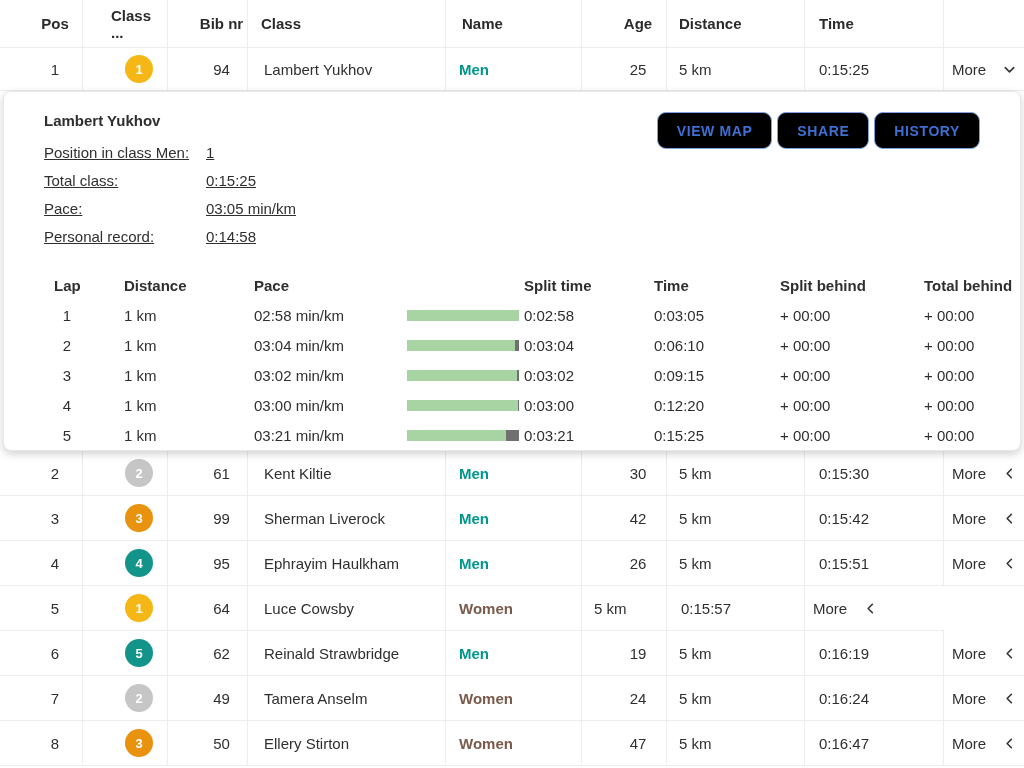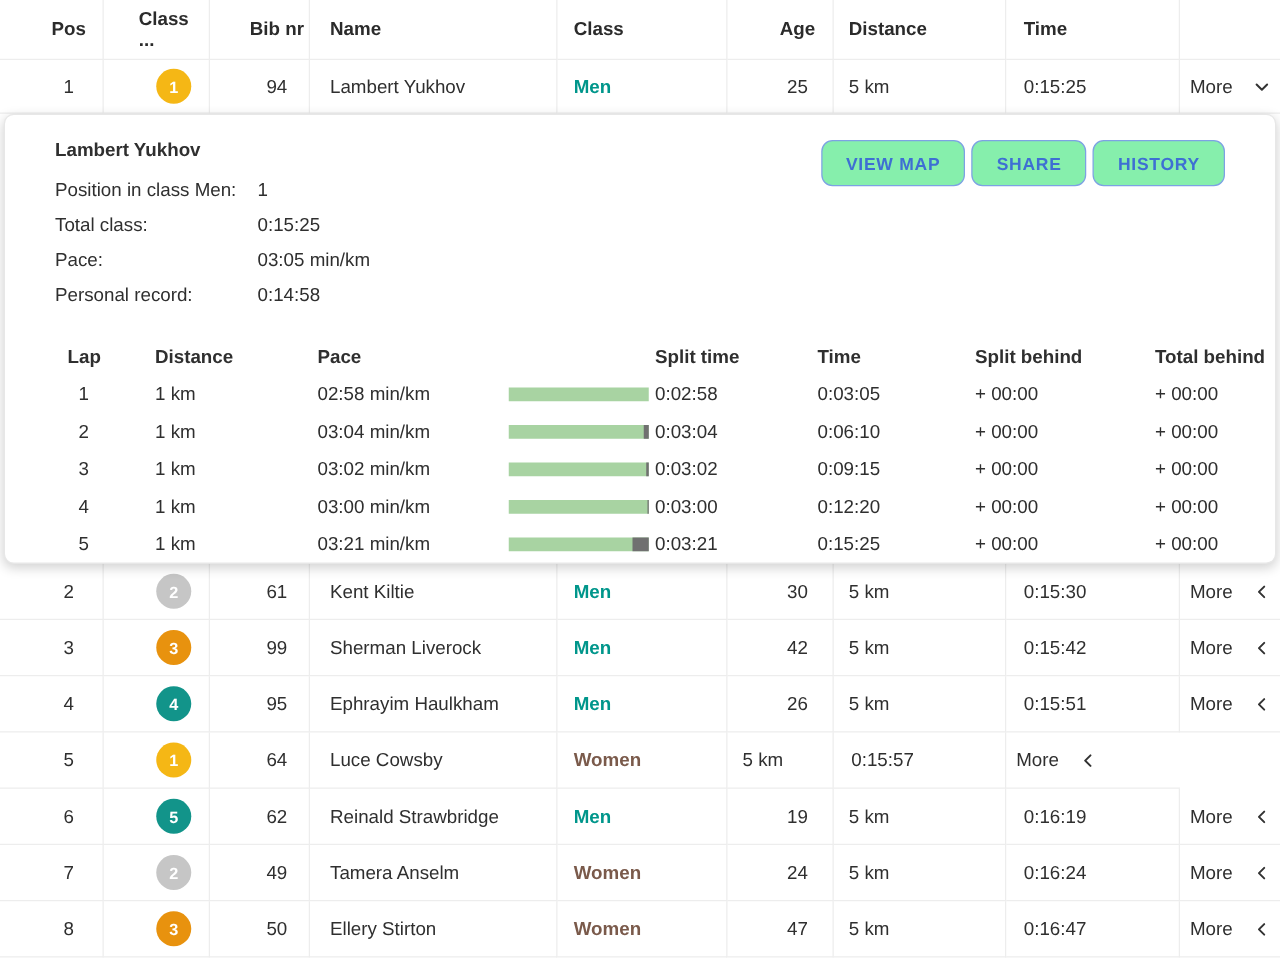--- a/index.html
+++ b/index.html
@@ -22,24 +22,24 @@
   .c-more { padding-left:8px; gap:16px; cursor:pointer;text-align:center; }
   .badge { width:28px; height:28px; border-radius:50%; display:flex; align-items:center;
     justify-content:center; color:#fff; font-size:13px; font-weight:bold; }
 
   
   .panel { position:relative; z-index:2; margin:0 3px; background:#fff;
     border:1px solid #e7e7e7; border-radius:8px; height:360px;
     box-shadow:0 3px 9px rgba(0,0,0,0.18); padding:20px 12px 0 40px; }
   .panel-top { display:flex; justify-content:space-between; align-items:flex-start; }
   .athlete-name { font-size:15px; font-weight:bold; margin-bottom:9px; }
-  .detail-grid { display:grid; grid-template-columns:162px auto; font-size:15px; }
+  .detail-grid { display:grid; grid-template-columns:162px auto; font-size:15px;text-decoration:underline; }
   .detail-grid > div { height:28px; display:flex; align-items:center; }
   .btn-row { display:flex; gap:5px; padding-right:28px; }
-  .btn { background:#86efac; border:1.5px solid #7da2e3; color:#3e6fd3; font-weight:bold;
+  .btn { background:#000000; border:1.5px solid #7da2e3; color:#3e6fd3; font-weight:bold;
     font-size:14px; letter-spacing:0.6px; border-radius:9px; height:37px; padding:0 19px;
     display:flex; align-items:center; cursor:pointer;
     font-family:"Liberation Sans", sans-serif; }
 
   
   .lap-table { margin-top:20px; }
   .lap-row { display:grid; grid-template-columns:80px 130px 270px 130px 126px 144px 96px;
     height:30px; align-items:center; font-size:15px; }
   .lap-head { font-weight:bold; }
   .lc-lap { padding-left:10px; display:flex; justify-content:flex-start; }
@@ -51,22 +51,22 @@
 
   .chev { display:flex; align-items:center; }
 </style>
 </head>
 <body>
 
 <div class="trow thead">
   <div class="cell c-center">Pos</div>
   <div class="cell c-center">Class ...</div>
   <div class="cell c-center">Bib nr</div>
+  <div class="cell c-class">Class</div>
   <div class="cell c-name">Name</div>
-  <div class="cell c-class">Class</div>
   <div class="cell c-center">Age</div>
   <div class="cell c-dist">Distance</div>
   <div class="cell c-time">Time</div>
   <div class="cell"></div>
 </div>
 
 <div class="trow rbody row-first">
   <div class="cell c-center">1</div>
   <div class="cell c-center">
     <span class="badge" style="background: rgb(245, 183, 21);">1</span>

